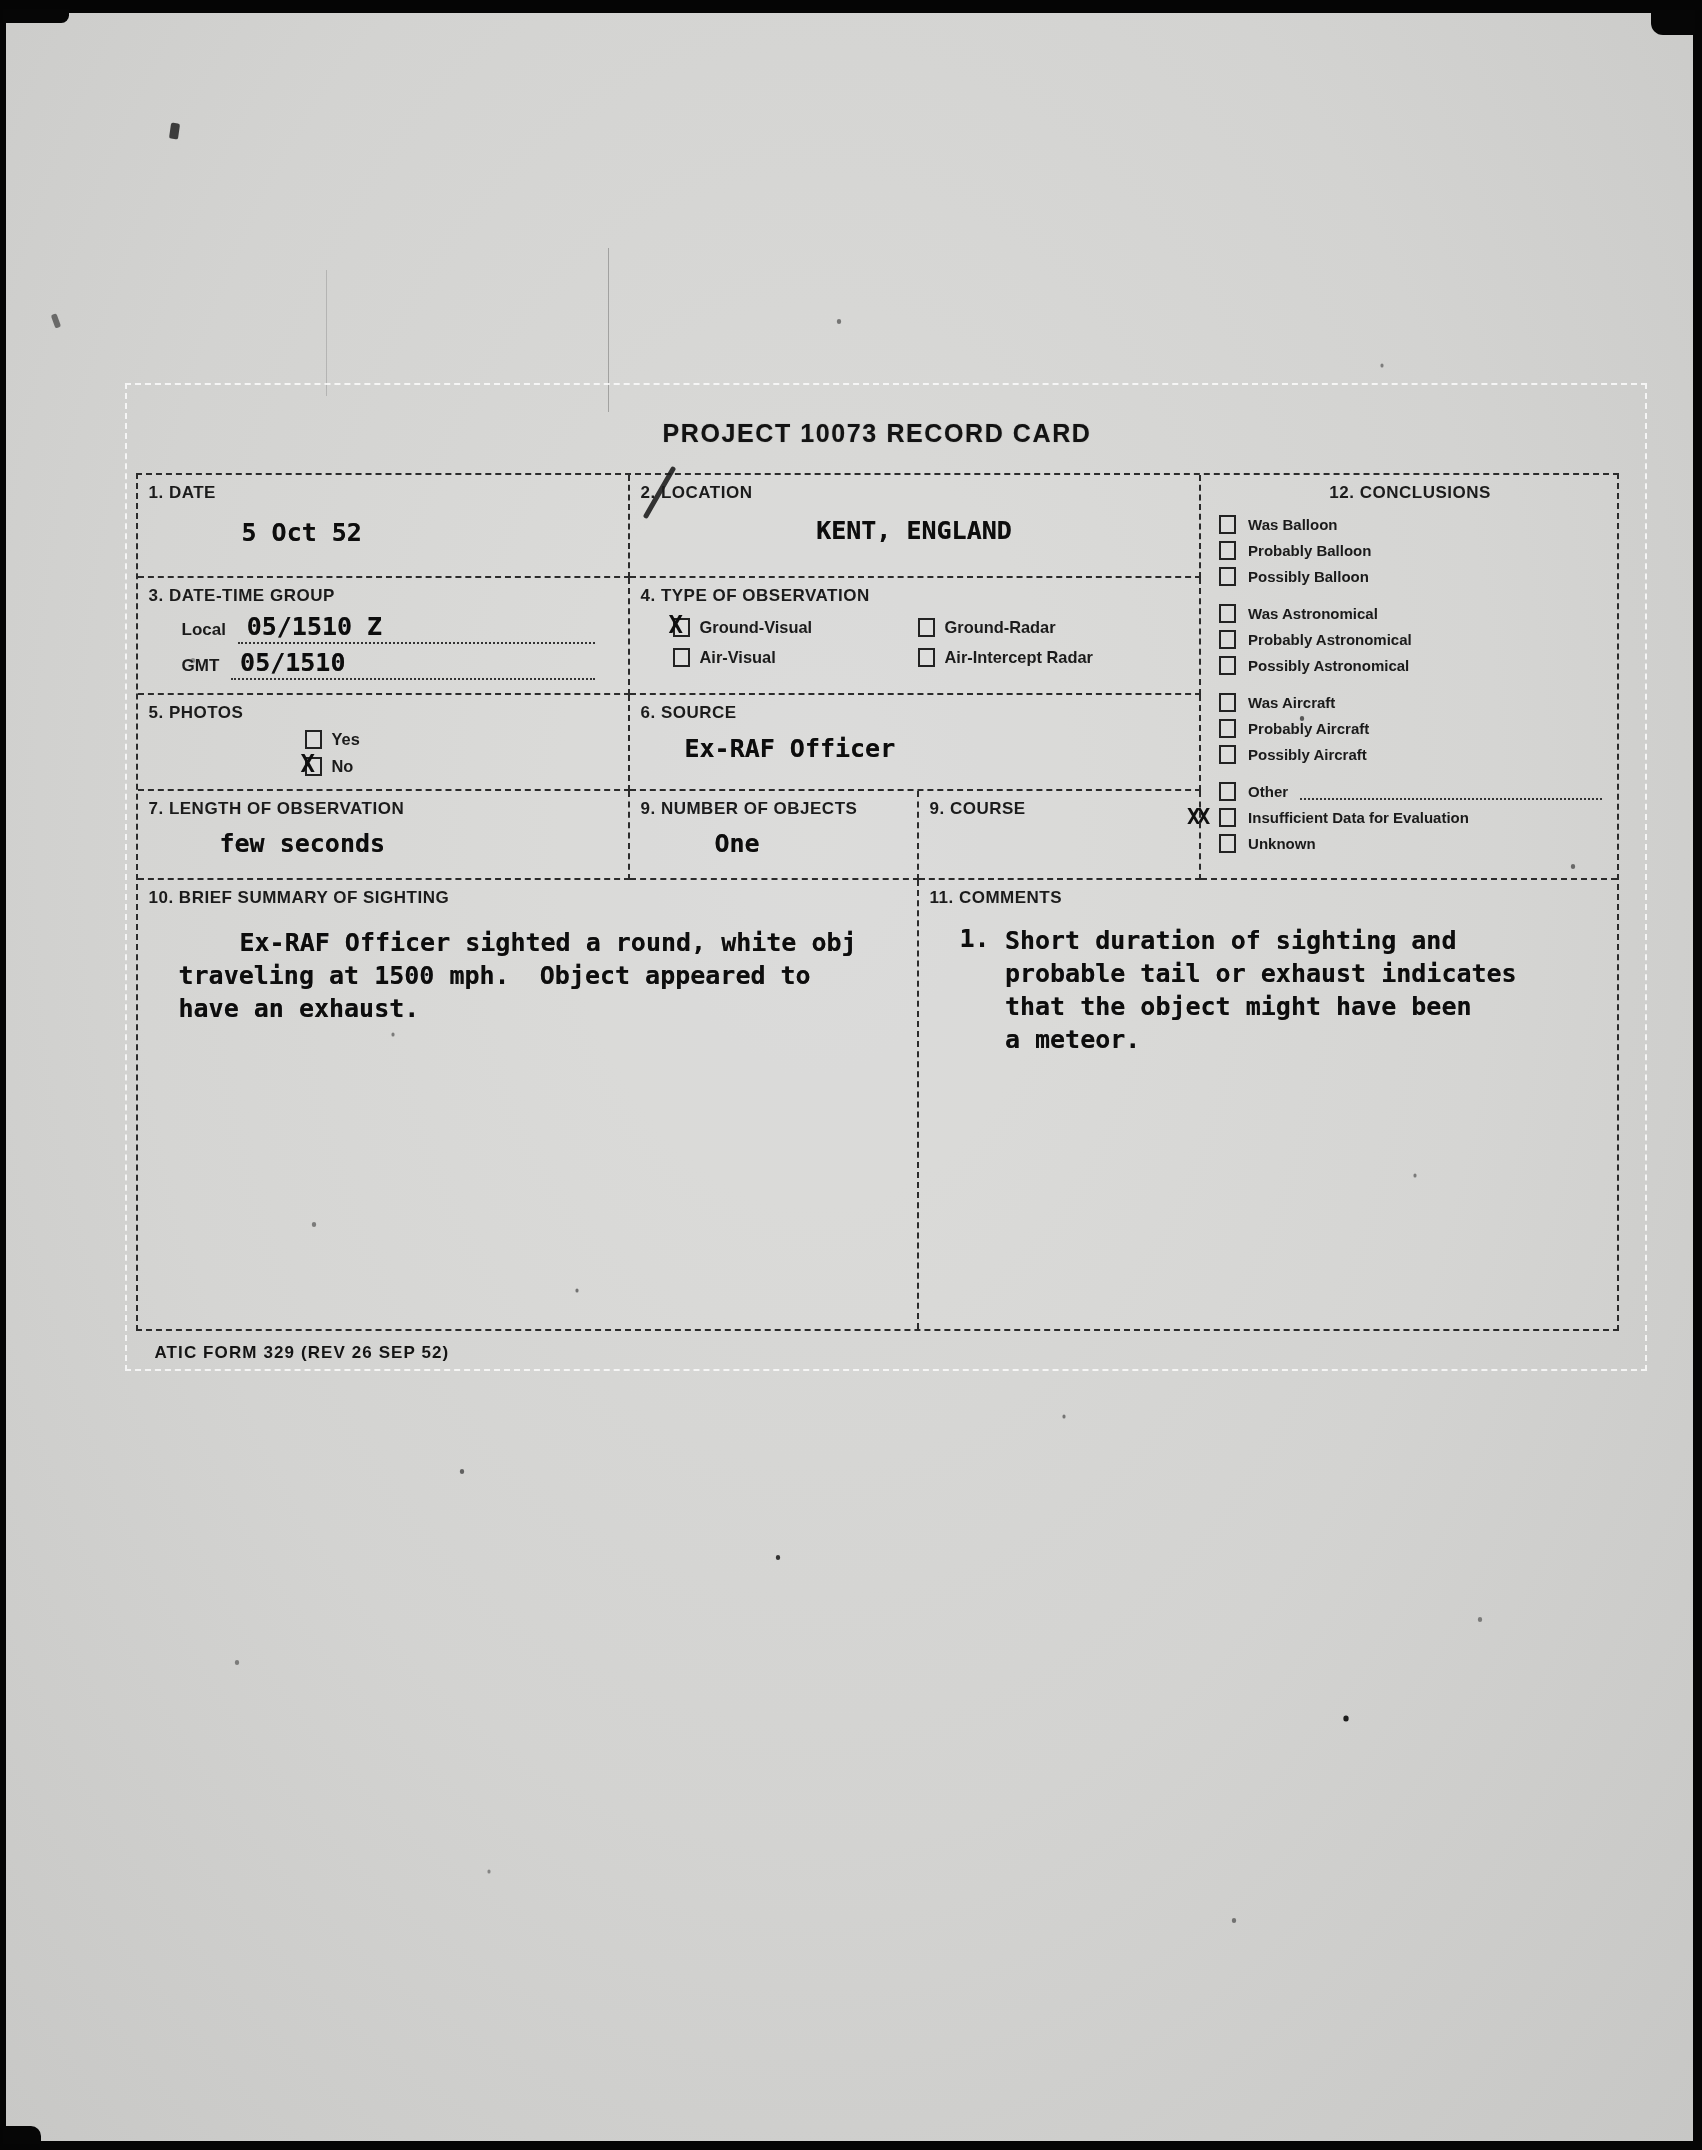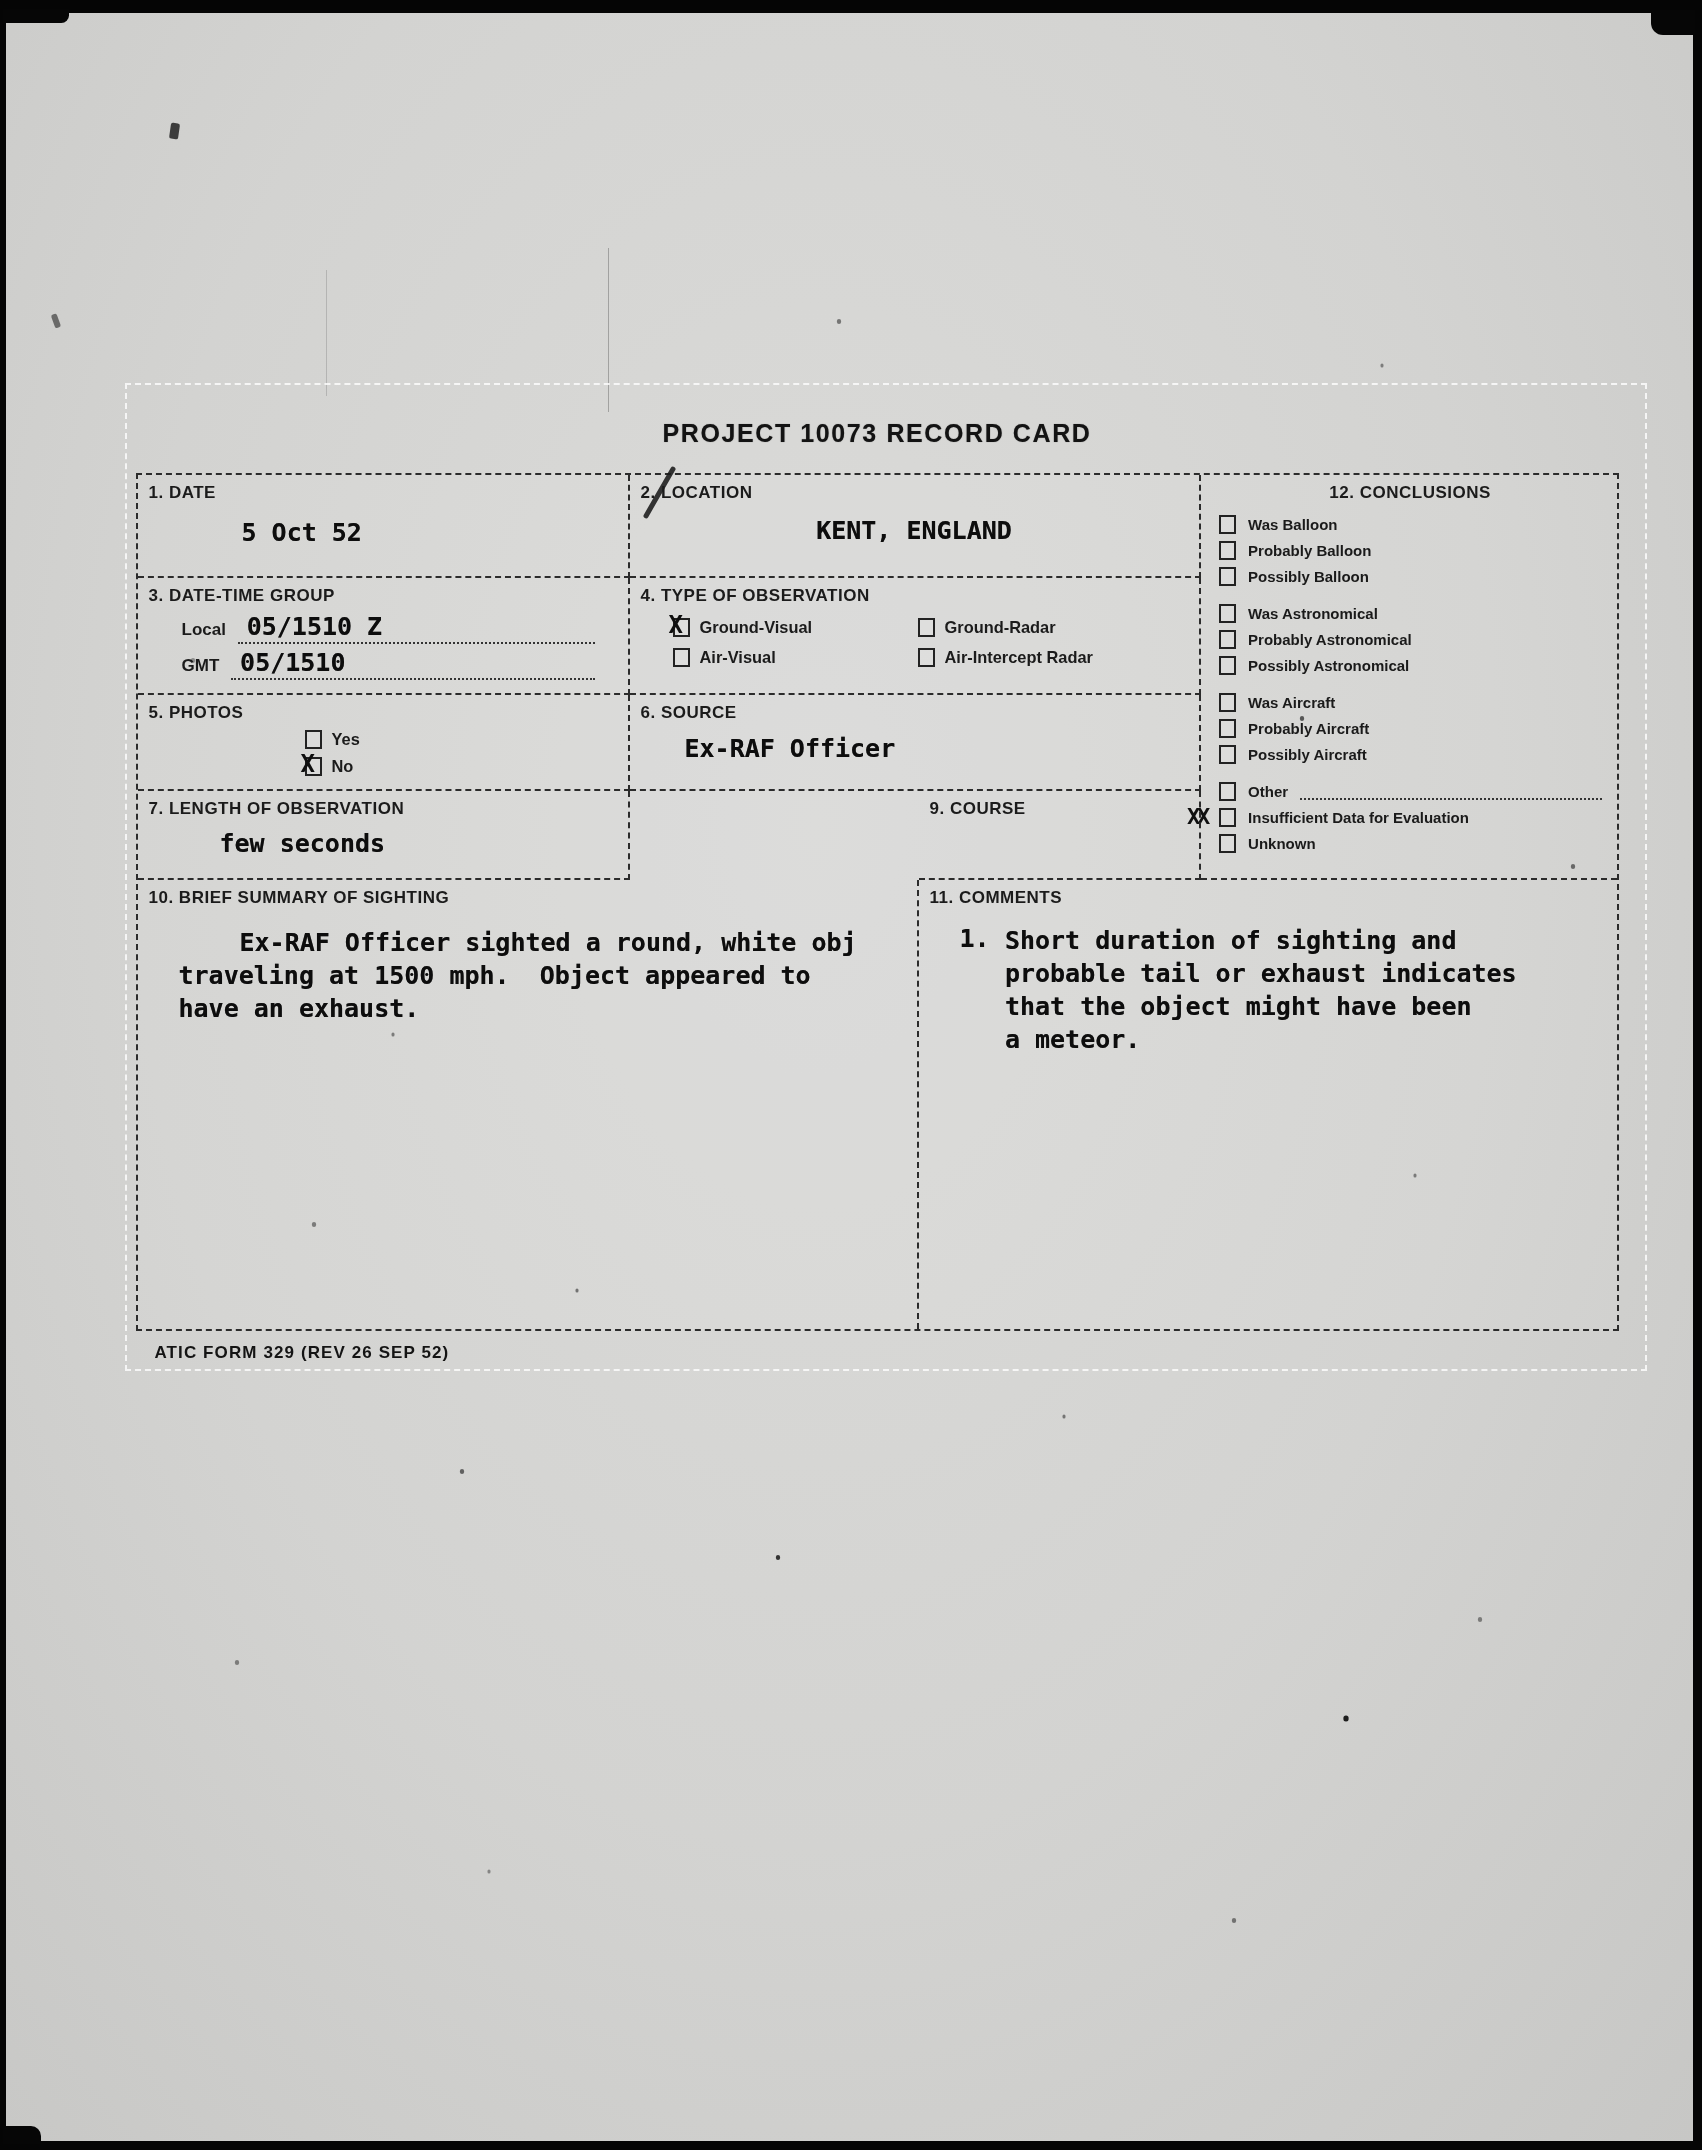--- a/index.html
+++ b/index.html
@@ -321,20 +321,24 @@
     <div class="cell cell-source br bb">
       <div class="label">6. SOURCE</div>
       <div class="typed source-value">Ex-RAF Officer</div>
     </div>
 
     <div class="cell cell-length br bb">
       <div class="label">7. LENGTH OF OBSERVATION</div>
       <div class="typed length-value">few seconds</div>
     </div>
 
+    <div class="cell cell-objects br bb">
+      <div class="label">9. NUMBER OF OBJECTS</div>
+      <div class="typed objects-value">One</div>
+    </div>
 
     <div class="cell cell-course br bb">
       <div class="label">9. COURSE</div>
       <div class="typed"></div>
     </div>
 
     <div class="cell cell-summary br">
       <div class="label">10. BRIEF SUMMARY OF SIGHTING</div>
       <div class="typed sum-text">Ex-RAF Officer sighted a round, white obj
 traveling at 1500 mph.  Object appeared to

